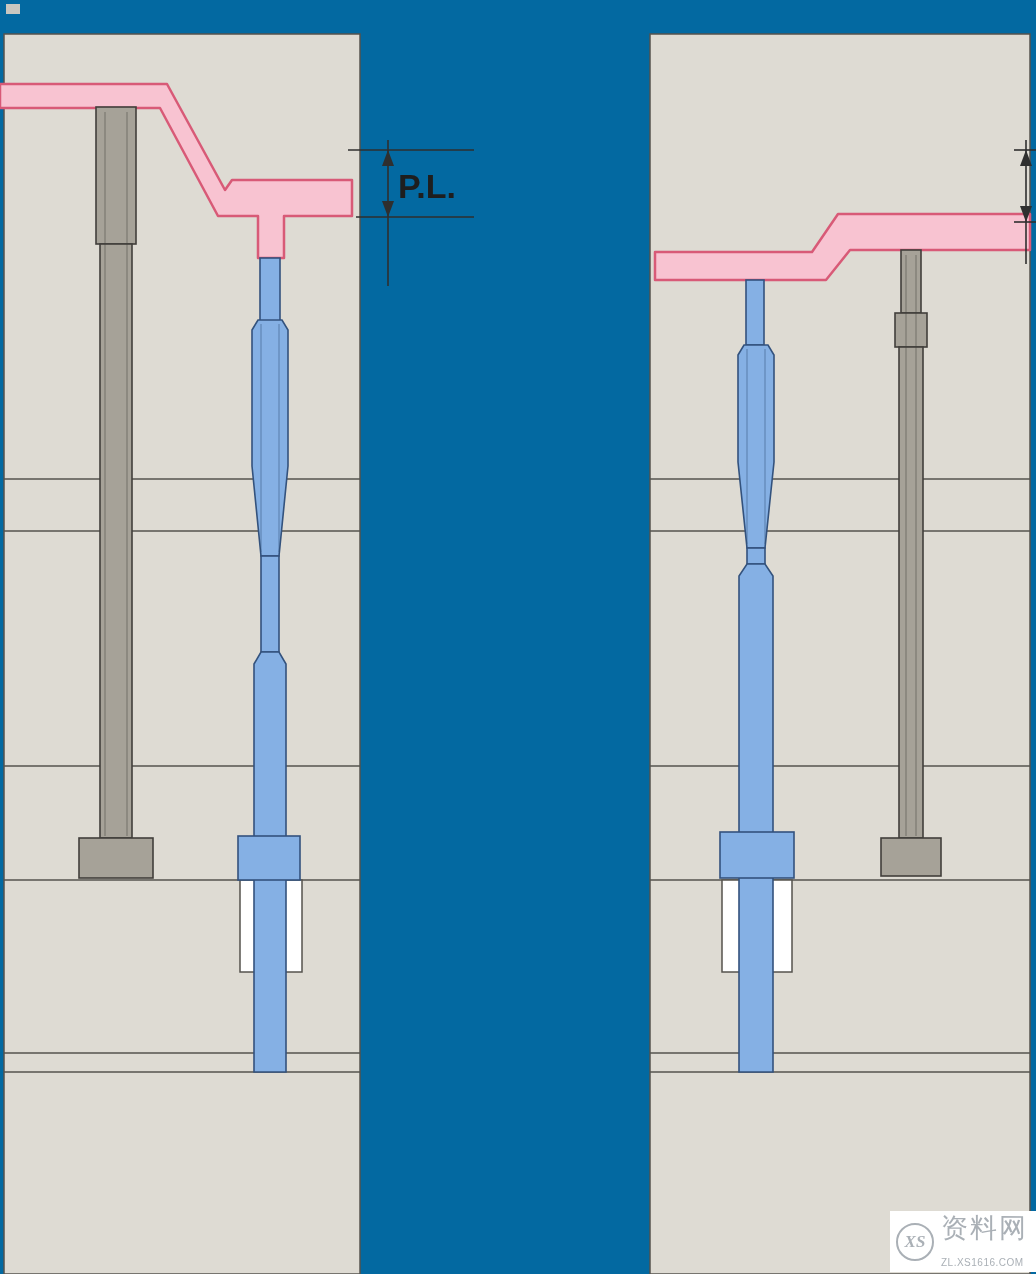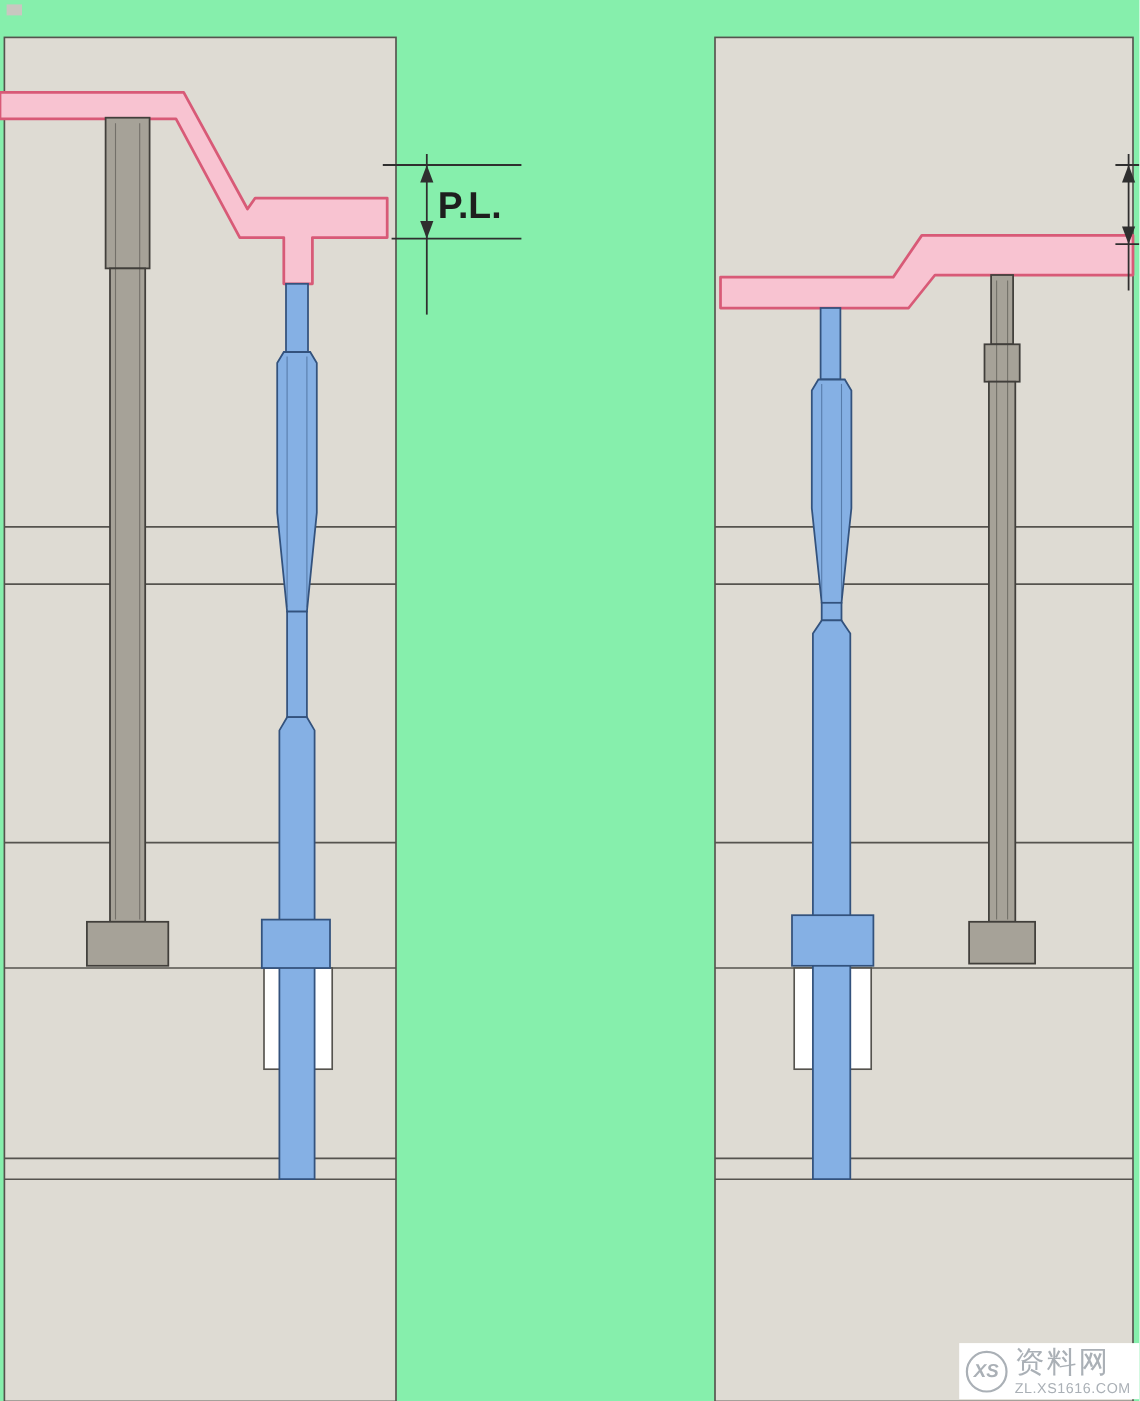--- a/index.html
+++ b/index.html
@@ -1,16 +1,16 @@
 <!DOCTYPE html>
 <html style="--plate: #dedbd3; --outline: #55534e; --part-pink: #f8c3d1; --part-pink-edge: #d85a77; --pin-blue: #85b0e4; --pin-blue-edge: #33527d; --pin-gray: #a6a298; --pin-gray-edge: #413f3b; --dim-line: #2f2f2f; --watermark-gray: #aab0b6;"><head>
 <meta charset="utf-8">
 <style>
   html,body{margin:0;padding:0;background:#ffffff;}
-  #canvas{position:relative;width:1036px;height:1274px;background:#86efac;overflow:hidden;
+  #canvas{position:relative;width:1036px;height:1274px;background:#0369a1;overflow:hidden;
           font-family:"Liberation Sans",sans-serif;}
   svg{position:absolute;top:0;display:block;}
   #left-svg{left:0;}
   #right-svg{left:630px;}
 
   .plate{fill:var(--plate,#dedbd3);stroke:var(--outline,#55534e);stroke-width:1.5;}
   .pline{stroke:var(--outline,#55534e);stroke-width:1.5;}
   .part{fill:var(--part-pink,#f8c3d1);stroke:var(--part-pink-edge,#d85a77);stroke-width:2.5;stroke-linejoin:round;}
   .bpin{fill:var(--pin-blue,#85b0e4);stroke:var(--pin-blue-edge,#33527d);stroke-width:1.6;}
   .bpin-inner{stroke:var(--pin-blue-edge,#33527d);stroke-width:1;opacity:.55;}
@@ -18,24 +18,24 @@
   .gpin-inner{stroke:var(--pin-gray-edge,#413f3b);stroke-width:1;opacity:.5;}
   .pocket{fill:#ffffff;stroke:var(--outline,#55534e);stroke-width:1.5;}
   .dim{stroke:var(--dim-line,#2f2f2f);stroke-width:1.6;fill:none;}
   .dimf{fill:var(--dim-line,#2f2f2f);}
   .pl-label{font-family:"Liberation Sans",sans-serif;font-weight:700;font-size:34px;fill:#1e1e1e;}
 
   .watermark{position:absolute;right:0;bottom:2px;background:#ffffff;display:flex;align-items:center;
              gap:7px;padding:4px 8px 4px 6px;}
   .wm-circle{width:38px;height:38px;border:2.5px solid var(--watermark-gray,#aab0b6);border-radius:50%;
              display:flex;align-items:center;justify-content:center;color:var(--watermark-gray,#aab0b6);
-             font-family:Liberation Sans, sans-serif;font-style:italic;font-weight:700;font-size:17px;box-sizing:border-box;}
+             font-family:Liberation Serif, serif;font-style:italic;font-weight:700;font-size:17px;box-sizing:border-box;}
   .wm-col{display:flex;flex-direction:column;line-height:1;}
   .wm-name{font-size:27px;color:var(--watermark-gray,#aab0b6);font-weight:400;letter-spacing:2px;}
-  .wm-url{font-size:13px;color:var(--watermark-gray,#aab0b6);letter-spacing:.5px;margin-top:3px;}
+  .wm-url{font-size:10px;color:var(--watermark-gray,#aab0b6);letter-spacing:.5px;margin-top:16px;}
 </style>
 </head>
 <body>
 
 <div id="canvas">
 
   <svg id="left-svg" width="480" height="1274" viewBox="0 0 480 1274">
 
     <rect x="6" y="4" width="14" height="10" fill="#c9c7c0"></rect>
 

